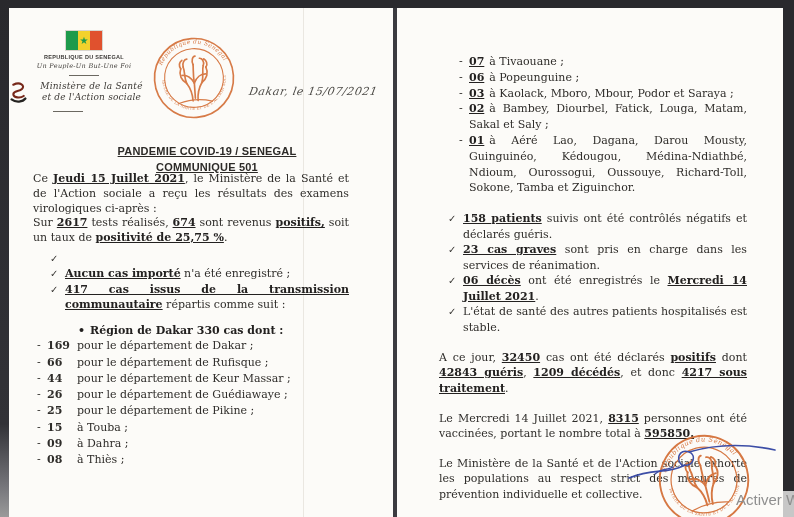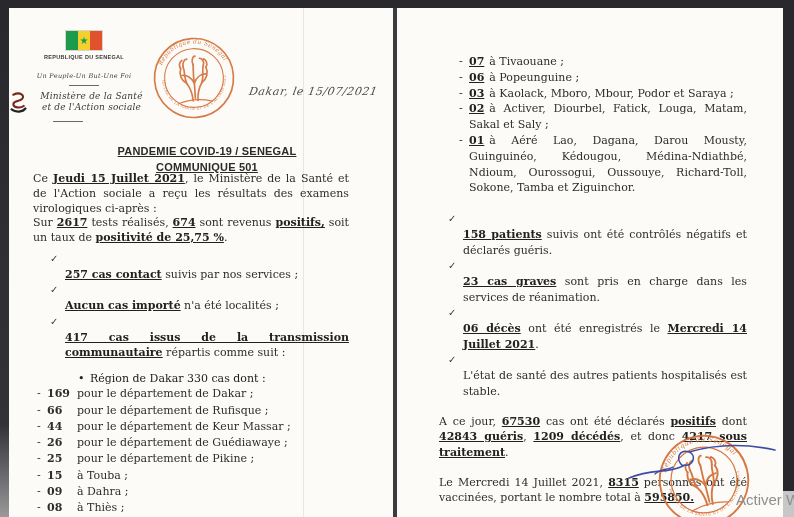--- a/index.html
+++ b/index.html
@@ -23,21 +23,21 @@
 
   
   .hdr-left { position:absolute; left:14px; top:22px; width:122px; text-align:center; }
   .flag { width:36px; height:19px; margin:0 auto; display:flex; border:1px solid #d8d5cf; box-sizing:content-box; }
   .band { flex:1; position:relative; }
   .band.g { background:#1d9a4b; } .band.y { background:#f2d12c; } .band.r { background:#e0512e; }
   .flag-star { position:absolute; left:50%; top:50%; transform:translate(-50%,-54%);
                color:#1d9a4b; font-size:10px; line-height:10px; }
   .republic { margin-top:3px; font-family:"Liberation Sans",sans-serif; font-weight:bold;
               font-size:5.5px; letter-spacing:.3px; color:#3a3835; }
-  .motto { margin-top:12px; font-style:italic; font-size:6.5px; letter-spacing:.3px; color:#45423e; }
+  .motto { margin-top:2px; font-style:italic; font-size:6.5px; letter-spacing:.3px; color:#45423e; }
   .rule { width:30px; border-top:1px solid #6b6861; margin:5px auto 0; }
   .ministry-row { display:flex; align-items:center; justify-content:center; gap:12px; margin:5px 0 0 -16px; }
   .ministry-name { font-style:italic; font-size:9px; line-height:11px; text-align:center; color:#3c3935;
                    letter-spacing:.2px; }
   .rule2 { width:30px; border-top:1px solid #6b6861; margin:8px auto 0 30px; }
 
   .stamp { position:absolute; }
   .stamp-1 { left:143px; top:28px; width:84px; height:84px; transform:rotate(-4deg); opacity:.92; }
   .stamp-2 { left:260px; top:425px; width:94px; height:94px; transform:rotate(-14deg); opacity:.95; }
   .date-line { position:absolute; left:240px; top:77px; font-style:italic; font-size:11px;
@@ -52,23 +52,23 @@
   
   .body-l { position:absolute; left:24px; top:164px; width:316px; font-size:11px; line-height:14.8px; }
   .body-r { position:absolute; left:42px; top:46px;  width:308px; font-size:11px; line-height:15.2px; }
   .jt { text-align:justify; margin:0; }
   b { color:#232120;text-decoration:underline; }
 
   .check-list { margin-top:5px; }
   .check-item { display:flex; line-height:15.5px; }
   .chk { flex:none; margin-left:17px; width:15px; font-size:10px; color:#3c3a37; }
   .body-r .chk { margin-left:9px; }
-  .chk-text { flex:1; text-align:justify;margin-top:16px; }
-
-  .bullet-line { margin:10px 0 0 45px; font-weight:normal; line-height:15.5px; color:#232120; }
+  .chk-text { flex:1; text-align:justify; }
+
+  .bullet-line { margin:10px 0 0 45px; font-weight:bold; line-height:15.5px; color:#232120; }
   .bullet-line .blt { display:inline-block; width:12px; }
 
   .dash-item { margin-left:4px; line-height:16.2px; }
   .dash { display:inline-block; width:10px; }
   .d-num { display:inline-block; min-width:30px; font-weight:bold; }
 
   .loc-item { display:flex; line-height:15.8px; }
   .loc-item .dash { flex:none; margin-left:20px; width:10px; }
   .loc-body { flex:1; text-align:justify; }
   .loc-body b { margin-right:5px; }
@@ -143,25 +143,24 @@
       <div><span>COMMUNIQUE 501</span></div>
     </div>
 
     <div class="body-l">
       <p class="jt"><span>Ce </span><b>Jeudi 15 Juillet 2021</b><span>, le Ministère de la Santé et de l'Action sociale a reçu les résultats des examens virologiques ci-après :</span></p>
       <p class="jt"><span>Sur </span><b>2617</b><span> tests réalisés, </span><b>674</b><span> sont revenus </span><b>positifs,</b><span> soit un taux de </span><b>positivité de 25,75 %</b><span>.</span></p>
 
       <div class="check-list">
         <div class="check-item">
           <span class="chk">✓</span>
-          <span class="chk-text"><b>257 cas contact</b><span> suivis par nos services ;</span></span>
-        </div>
-        <div class="check-item">
-          <span class="chk">✓</span>
-          <span class="chk-text"><b>Aucun cas importé</b><span> n'a été localités ;</span></span>
+        </div>
+        <div class="check-item">
+          <span class="chk">✓</span>
+          <span class="chk-text"><b>Aucun cas importé</b><span> n'a été enregistré ;</span></span>
         </div>
         <div class="check-item">
           <span class="chk">✓</span>
           <span class="chk-text"><b>417 cas issus de la transmission communautaire</b><span> répartis comme suit :</span></span>
         </div>
       </div>
 
       <div class="bullet-line"><span class="blt">•</span><span>Région de Dakar 330 cas dont :</span></div>
       <div>
         <div class="dash-item"><span class="dash">-</span><span class="d-num">169</span><span>pour le département de Dakar ;</span></div>
@@ -189,21 +188,21 @@
         <div class="loc-item">
             <span class="dash">-</span>
             <div class="loc-body"><b>06</b><span>à Popeunguine ;</span></div>
           </div>
         <div class="loc-item">
             <span class="dash">-</span>
             <div class="loc-body"><b>03</b><span>à Kaolack, Mboro, Mbour, Podor et Saraya ;</span></div>
           </div>
         <div class="loc-item">
             <span class="dash">-</span>
-            <div class="loc-body"><b>02</b><span>à Activer, Diourbel, Fatick, Louga, Matam, Sakal et Saly ;</span></div>
+            <div class="loc-body"><b>02</b><span>à Bambey, Diourbel, Fatick, Louga, Matam, Sakal et Saly ;</span></div>
           </div>
         <div class="loc-item">
             <span class="dash">-</span>
             <div class="loc-body"><b>01</b><span>à Aéré Lao, Dagana, Darou Mousty, Guinguinéo, Kédougou, Médina-Ndiathbé, Ndioum, Ourossogui, Oussouye, Richard-Toll, Sokone, Tamba et Ziguinchor.</span></div>
           </div>
       </div>
 
       <div class="gap"></div>
 
       <div>
@@ -218,21 +217,21 @@
         <div class="check-item">
           <span class="chk">✓</span>
           <span class="chk-text"><b>06 décès</b><span> ont été enregistrés le </span><b>Mercredi 14 Juillet 2021</b><span>.</span></span>
         </div>
         <div class="check-item">
           <span class="chk">✓</span>
           <span class="chk-text"><span>L'état de santé des autres patients hospitalisés est stable.</span></span>
         </div>
       </div>
 
-      <p class="jt p-block"><span>A ce jour, </span><b>67530</b><span> cas ont été déclarés </span><b>positifs</b><span> dont </span><b>42843 guéris</b><span>, </span><b>1209 décédés</b><span>, et donc </span><b>4217 sous traitement</b><span>.</span></p>
+      <p class="jt p-block"><span>A ce jour, </span><b>32450</b><span> cas ont été déclarés </span><b>positifs</b><span> dont </span><b>42843 guéris</b><span>, </span><b>1209 décédés</b><span>, et donc </span><b>4217 sous traitement</b><span>.</span></p>
 
       <p class="jt p-block"><span>Le Mercredi 14 Juillet 2021, </span><b>8315</b><span> personnes ont été vaccinées, portant le nombre total à </span><b>595850.</b></p>
 
       <p class="jt p-block">Le Ministère de la Santé et de l'Action sociale exhorte les populations au respect strict des mesures de prévention individuelle et collective.</p>
     </div>
 
     <svg class="stamp stamp-2" viewBox="0 0 100 100">
       <circle cx="50" cy="50" r="47" fill="none" stroke="#d4713a" stroke-width="2"></circle>
       <circle cx="50" cy="50" r="35" fill="none" stroke="#d4713a" stroke-width="1.3"></circle>
       <path id="s2t" d="M 9,50 A 41,41 0 0 1 91,50" fill="none"></path>

